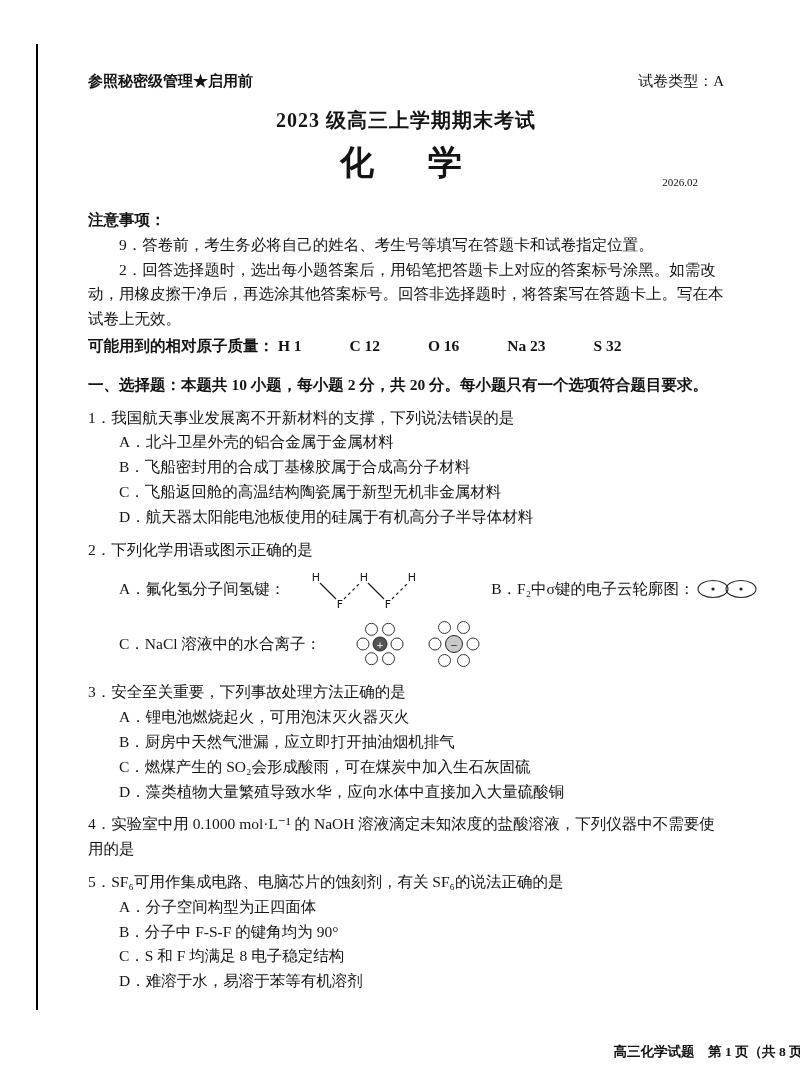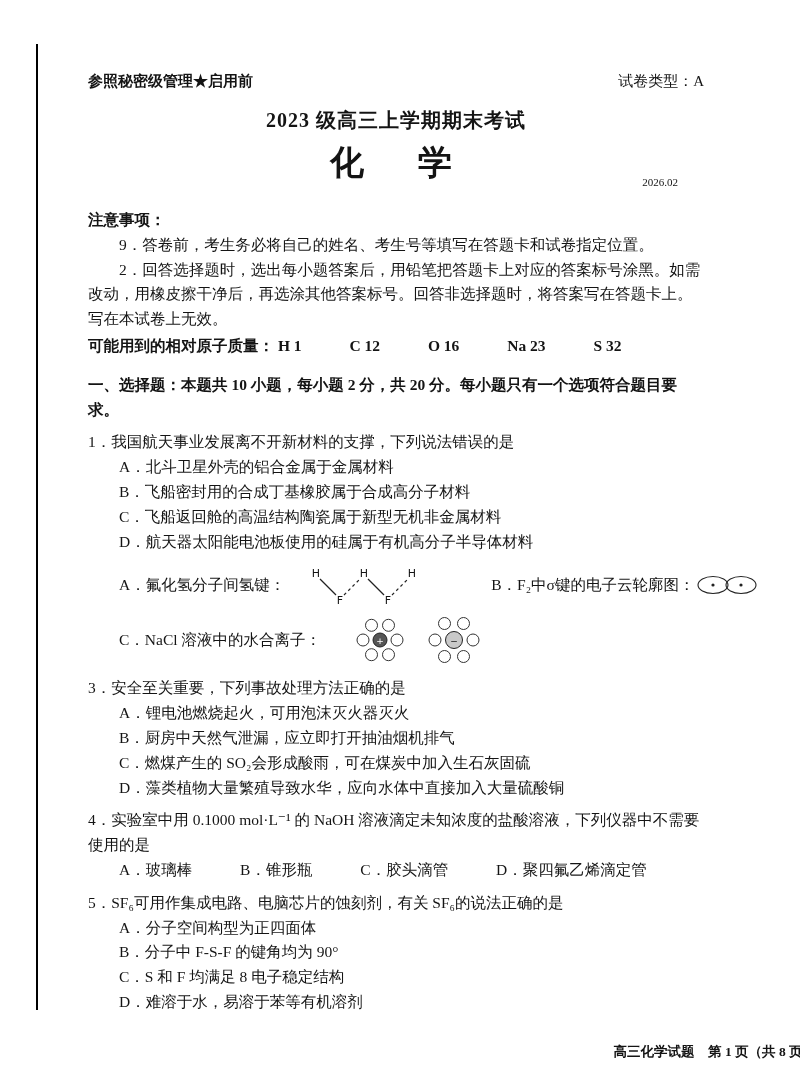--- a/index.html
+++ b/index.html
@@ -10,21 +10,21 @@
     font-family:"Liberation Serif","DejaVu Serif",serif;
     position:relative;
     overflow:hidden;
   }
   .bind-line {
     position:absolute; left:36px; top:44px; height:966px; width:2px;
     background:#000;
   }
   .page {
     position:absolute; inset:0;
-    padding:72px 96px 0 88px;
+    padding:72px 76px 0 88px;
   }
   .hdr-row { display:flex; justify-content:space-between; font-size:15px; }
   .hdr-left { font-weight:bold; }
   .hdr-right { font-weight:normal; }
   .exam-title { text-align:center; font-size:20px; font-weight:bold; margin-top:16px; letter-spacing:1px; }
   .subject-row { position:relative; text-align:center; margin-top:6px; height:52px; }
   .subject { font-size:34px; font-weight:bold; letter-spacing:10px; }
   .date { position:absolute; right:26px; bottom:4px; font-size:11px; letter-spacing:0; }
   .body-text { font-size:15.5px; line-height:1.6; }
   .notes-heading { font-weight:bold; margin-top:16px; }
@@ -88,20 +88,21 @@
       <div>1．我国航天事业发展离不开新材料的支撑，下列说法错误的是</div>
       <div class="options">
         <div>A．北斗卫星外壳的铝合金属于金属材料</div>
         <div>B．飞船密封用的合成丁基橡胶属于合成高分子材料</div>
         <div>C．飞船返回舱的高温结构陶瓷属于新型无机非金属材料</div>
         <div>D．航天器太阳能电池板使用的硅属于有机高分子半导体材料</div>
       </div>
     </div>
 
     <div class="question">
+      <div>2．下列化学用语或图示正确的是</div>
 
       <div class="diagram-row">
         <span class="opt-label">A．氟化氢分子间氢键：</span>
         <svg class="dg" width="118" height="46" viewBox="0 0 118 46">
           <line x1="14" y1="17" x2="30" y2="33" stroke="#222" stroke-width="1.2"></line>
           <line x1="38" y1="33" x2="54" y2="17" stroke="#222" stroke-width="1.2" stroke-dasharray="3,3"></line>
           <line x1="62" y1="17" x2="78" y2="33" stroke="#222" stroke-width="1.2"></line>
           <line x1="86" y1="33" x2="102" y2="17" stroke="#222" stroke-width="1.2" stroke-dasharray="3,3"></line>
           <text x="10" y="15" font-size="11" text-anchor="middle" fill="#141414">H</text>
           <text x="34" y="42" font-size="11" text-anchor="middle" fill="#141414">F</text>
@@ -151,26 +152,20 @@
       <div class="options">
         <div>A．锂电池燃烧起火，可用泡沫灭火器灭火</div>
         <div>B．厨房中天然气泄漏，应立即打开抽油烟机排气</div>
         <div>C．燃煤产生的 SO₂会形成酸雨，可在煤炭中加入生石灰固硫</div>
         <div>D．藻类植物大量繁殖导致水华，应向水体中直接加入大量硫酸铜</div>
       </div>
     </div>
 
     <div class="question">
       <div>4．实验室中用 0.1000 mol·L⁻¹ 的 NaOH 溶液滴定未知浓度的盐酸溶液，下列仪器中不需要使用的是</div>
-      <div class="options opt-inline">
-        <span>A．玻璃棒</span>
-        <span>B．锥形瓶</span>
-        <span>C．胶头滴管</span>
-        <span>D．聚四氟乙烯滴定管</span>
-      </div>
     </div>
 
     <div class="question">
       <div>5．SF₆可用作集成电路、电脑芯片的蚀刻剂，有关 SF₆的说法正确的是</div>
       <div class="options">
         <div>A．分子空间构型为正四面体</div>
         <div>B．分子中 F-S-F 的键角均为 90°</div>
         <div>C．S 和 F 均满足 8 电子稳定结构</div>
         <div>D．难溶于水，易溶于苯等有机溶剂</div>
       </div>

